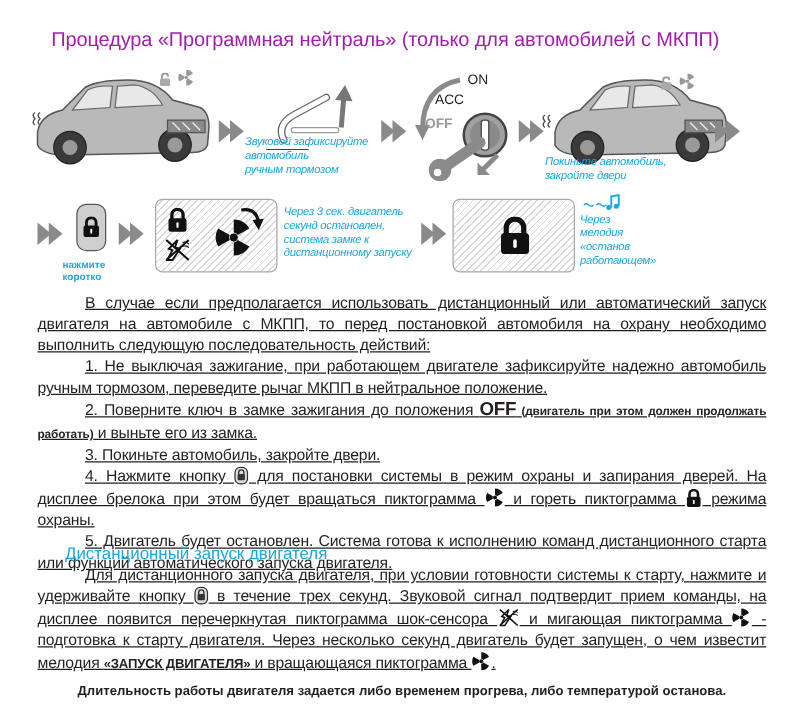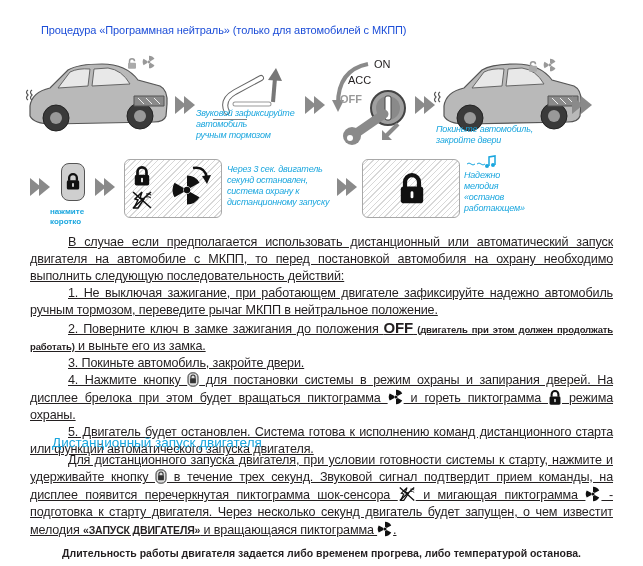--- a/index.html
+++ b/index.html
@@ -1,19 +1,19 @@
 <!DOCTYPE html>
 <html><head>
 <meta charset="utf-8">
 <style>
   html, body { margin:0; padding:0; background:#ffffff; }
   body { width:643px; height:566px; position:relative; overflow:hidden;
          font-family:"Liberation Sans", sans-serif; color:#231f20; }
   .abs { position:absolute; }
-  .title { left:41px; top:24px; font-size:11px; color:#1d4ed8; white-space:nowrap; letter-spacing:-0.1px; }
+  .title { left:41px; top:24px; font-size:16px; color:#a21caf; white-space:nowrap; letter-spacing:-0.1px; }
   .caption { font-style:italic; color:#1aa6de; font-size:9px; line-height:11px; letter-spacing:-0.2px; }
   .arrow2 { display:flex; }
   .arrow2 span { width:0; height:0; border-top:9px solid transparent; border-bottom:9px solid transparent; border-left:11px solid #8a8a8a; margin-right:-2px; }
   .panel { border:1.5px solid #a8a8a8; border-radius:6px;
            background: repeating-linear-gradient(135deg, #ffffff 0 3px, #d8d8d8 3px 4px); }
   .para { font-size:12.6px; line-height:17px; text-align:justify; letter-spacing:-0.15px;text-decoration:underline; }
   .para p { margin:0; }
   .ind { text-indent:38px; }
   .small-b { font-weight:bold; font-size:9.5px; }
   .off-word { font-weight:bold; font-size:15px; }
@@ -175,42 +175,42 @@
       <use href="#fan"></use>
     </svg>
   <svg style="position:absolute;left:64px;top:4px" width="24" height="24" viewBox="0 0 24 24">
     <path d="M4 4 Q16 2 18 14" stroke="#111" stroke-width="2.5" fill="none"></path>
     <path d="M13 12 L18 20 L22 11 Z" fill="#111"></path>
   </svg>
 </div>
 <div class="abs caption" style="left:227px;top:164px">
   <div>Через 3 сек. двигатель</div>
   <div>секунд остановлен,</div>
-  <div>система охрану к</div>
+  <div>система замке к</div>
   <div>дистанционному запуску</div>
 </div>
 
 <div class="abs arrow2" style="left:337px;top:178px">
     <span></span>
     <span></span>
   </div>
 
 <div class="abs panel" style="left:362px;top:159px;width:96px;height:57px">
   <svg style="position:absolute;left:35px;top:13px;color:#111" width="28" height="31">
       <use href="#lock"></use>
     </svg>
 </div>
 <svg class="abs" style="left:466px;top:155px" width="30" height="14" viewBox="0 0 30 14">
   <path d="M1 9 Q3 7 5 9 T9 9 M11 9 Q13 7 15 9 T19 9" stroke="#1aa6de" stroke-width="1" fill="none"></path>
   <circle cx="21" cy="11" r="2" fill="#1aa6de"></circle>
     <circle cx="27" cy="10" r="2" fill="#1aa6de"></circle>
   <path d="M23 11 V2 L29 1 V10" stroke="#1aa6de" stroke-width="1.5" fill="none"></path>
 </svg>
 <div class="abs caption" style="left:464px;top:170px">
-  <div>Надежно</div>
+  <div>Через</div>
   <div>мелодия</div>
   <div>«останов</div>
   <div>работающем»</div>
 </div>
 
 <div class="abs para" style="left:30px;top:234px;width:583px">
   <p class="ind">В случае если предполагается использовать дистанционный или автоматический запуск двигателя на автомобиле с МКПП, то перед постановкой автомобиля на охрану необходимо выполнить следующую последовательность действий:</p>
   <p class="ind">1. Не выключая зажигание, при работающем двигателе зафиксируйте надежно автомобиль ручным тормозом, переведите рычаг МКПП в нейтральное положение.</p>
   <p class="ind"><span>2. Поверните ключ в замке зажигания до положения </span><span class="off-word">OFF</span><span class="small-b"> (двигатель при этом должен продолжать работать)</span><span> и выньте его из замка.</span></p>
   <p class="ind">3. Покиньте автомобиль, закройте двери.</p>

